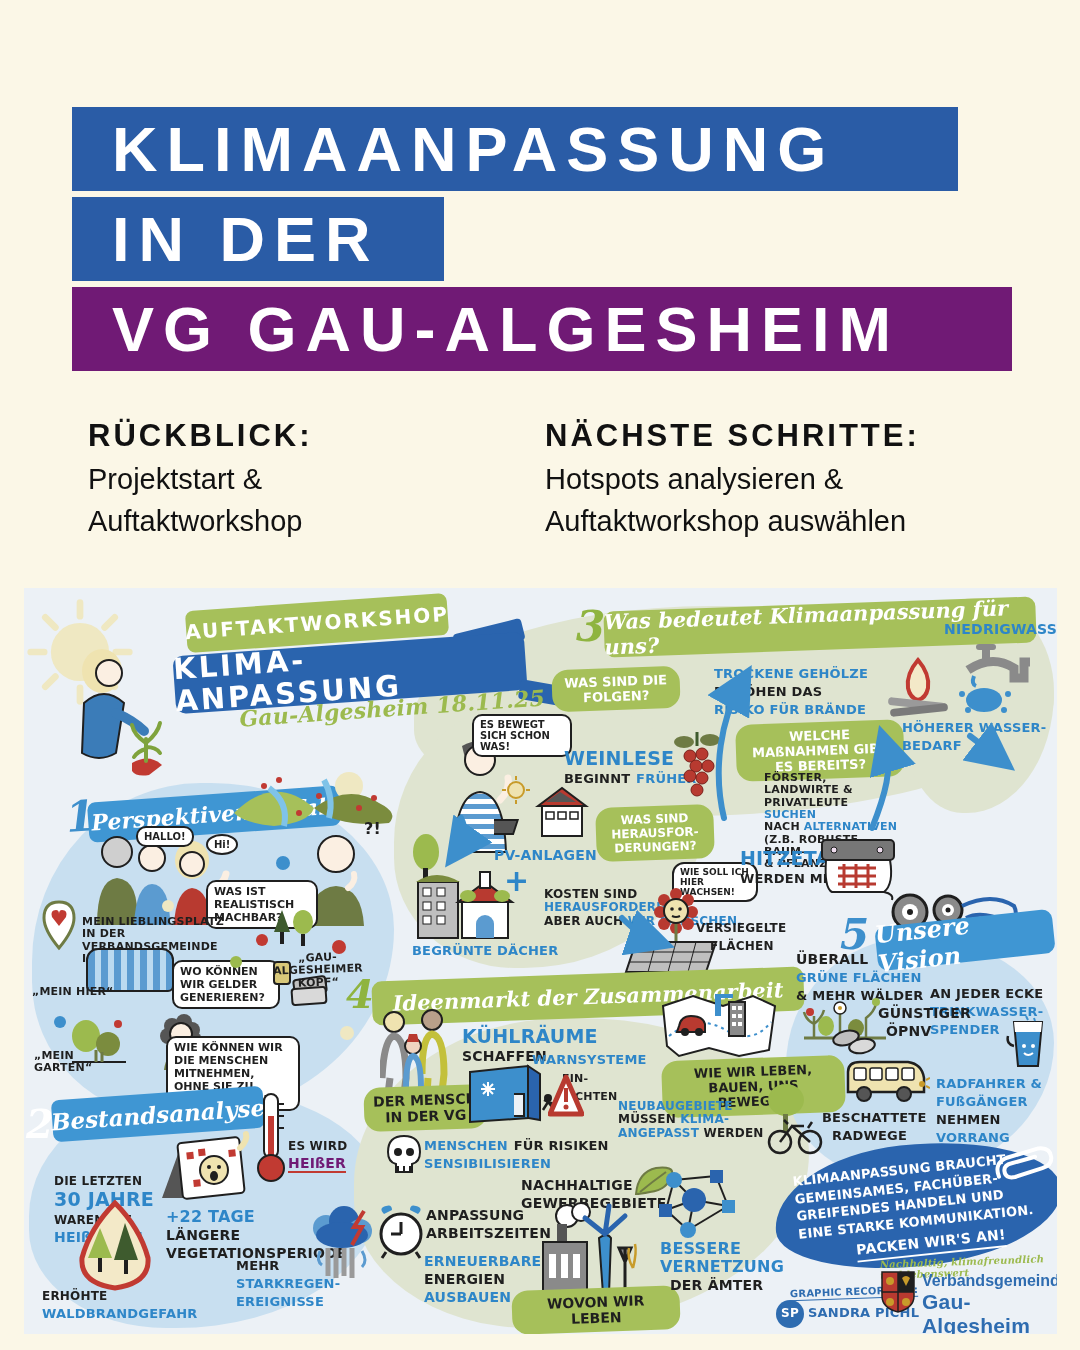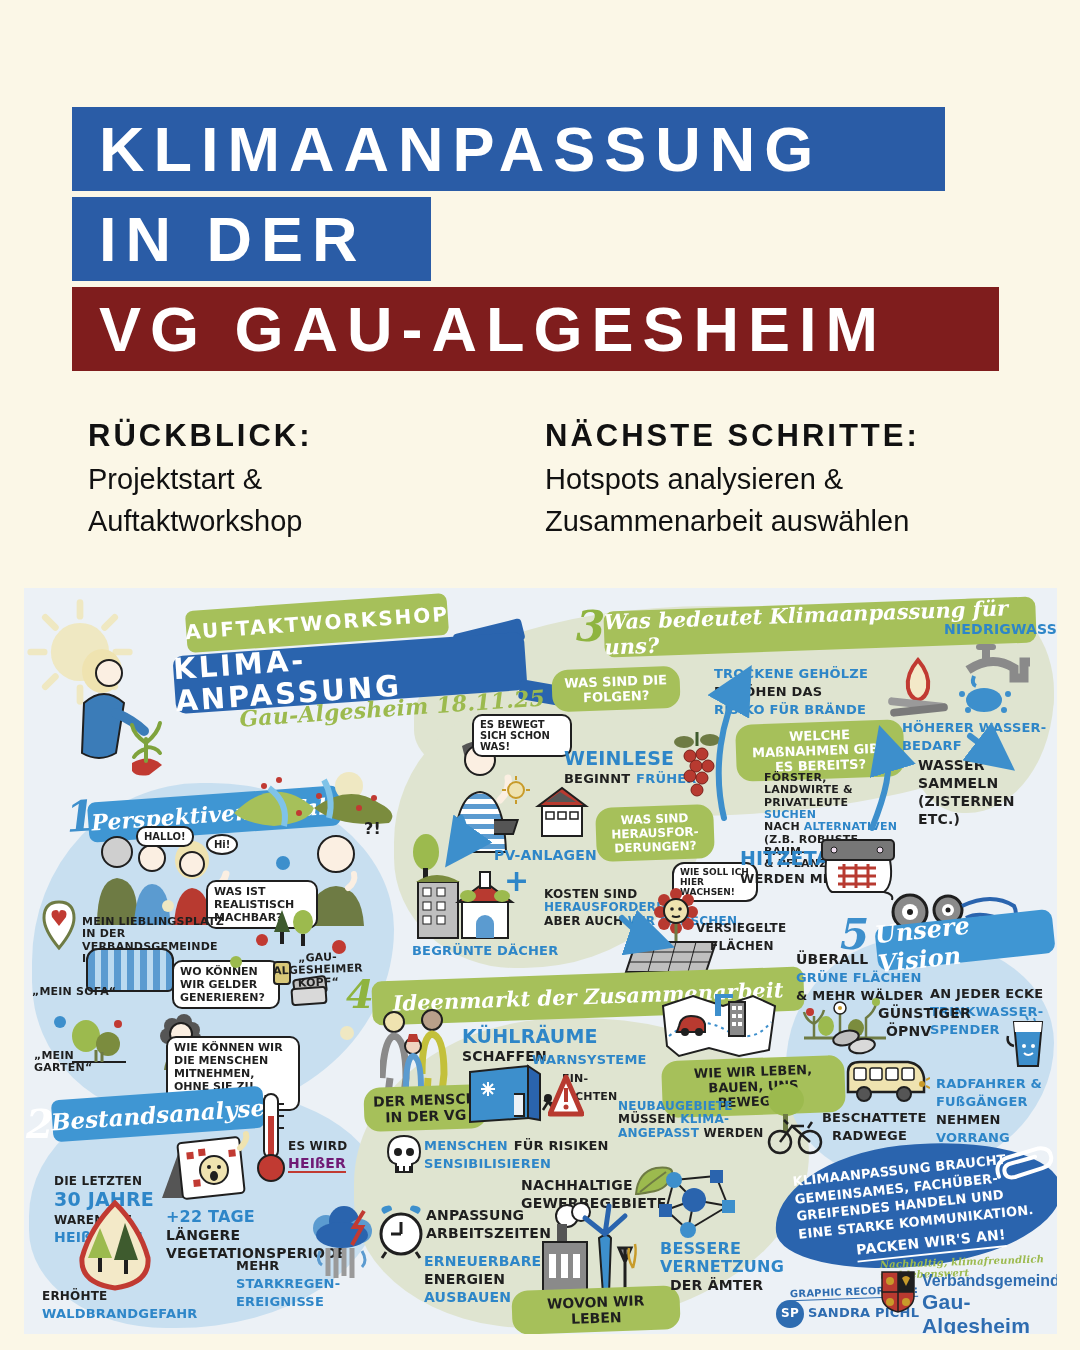--- a/index.html
+++ b/index.html
@@ -1,23 +1,23 @@
 <!DOCTYPE html>
 <html><head>
 <meta charset="utf-8">
 <style>
   html,body{margin:0;padding:0}
   body{width:1080px;height:1350px;position:relative;background:#FBF7E7;overflow:hidden;
        font-family:"Liberation Sans",sans-serif}
   .abs{position:absolute}
   
   .bar{position:absolute;color:#fff;font-weight:bold;display:flex;align-items:center;
-       padding-left:27px;letter-spacing:9px;font-size:63px;font-family:"Liberation Sans",sans-serif}
+       padding-left:40px;letter-spacing:9px;font-size:63px;font-family:"Liberation Sans",sans-serif}
   .bar.dark{background:#2A5CA6}
-  .bar.cyan{background:#7f1d1d}
+  .bar.cyan{background:#701a75}
   .subhead{position:absolute;color:#111;font-weight:bold;font-size:31px;letter-spacing:3px}
   .subtext{position:absolute;color:#111;font-size:29px;line-height:1.45}
   
   #panel{position:absolute;left:24px;top:588px;width:1033px;height:746px;background:#ECF1F6;overflow:hidden}
   .blob{position:absolute;border-radius:48% 52% 60% 40%/55% 45% 58% 42%}
   .lb{background:#C8DFF0}
   .pg{background:#DFE4D0}
   
   .t{position:absolute;font-family:"DejaVu Sans",sans-serif;font-weight:700;line-height:1.12;letter-spacing:.2px}
   .b{color:#2E86C8}.k{color:#1F1F1F}.r{color:#701a75}.w{color:#fff}.gr{color:#9CBA4E}.bl{color:#2E6CB0}
@@ -48,21 +48,21 @@
 <div class="bar cyan" style="left:72px;top:287px;width:900px;height:84px">
     <span>VG GAU-ALGESHEIM</span>
   </div>
 
 <div class="subhead" style="left:88px;top:418px">RÜCKBLICK:</div>
 <div class="subtext" style="left:88px;top:458px">
   <span>Projektstart &amp;</span><br><span>Auftaktworkshop</span>
 </div>
 <div class="subhead" style="left:545px;top:418px">NÄCHSTE SCHRITTE:</div>
 <div class="subtext" style="left:545px;top:458px">
-  <span>Hotspots analysieren &amp;</span><br><span>Zusammenarbeit auswählen</span>
+  <span>Hotspots analysieren &amp;</span><br><span>Auftaktworkshop auswählen</span>
 </div>
 
 <div id="panel">
 
   <div class="blob pg" style="left:390px;top:18px;width:640px;height:210px"></div>
   <div class="blob pg" style="left:370px;top:110px;width:310px;height:270px"></div>
   <div class="blob pg" style="left:880px;top:10px;width:150px;height:215px"></div>
   <div class="blob lb" style="left:8px;top:195px;width:362px;height:335px"></div>
   <div class="blob lb" style="left:5px;top:500px;width:352px;height:240px"></div>
   <div class="blob pg" style="left:330px;top:430px;width:455px;height:310px"></div>
@@ -142,21 +142,21 @@
   <div class="t k f16" style="left:340px;top:232px">?!</div>
   <div class="bub f11" style="left:182px;top:292px;width:96px">WAS IST REALISTISCH MACHBAR?</div>
 
   <svg class="abs" style="left:16px;top:312px" width="38" height="52" viewBox="0 0 38 52">
     <path d="M19 2 Q34 2 34 18 Q34 30 19 48 Q4 30 4 18 Q4 2 19 2Z" fill="#fff" stroke="#6E7B44" stroke-width="3"></path>
     <path d="M19 26 L12 17 Q10 10 16 10 Q19 10 19 14 Q19 10 22 10 Q28 10 26 17Z" fill="#C13A32"></path>
   </svg>
   <div class="t k f11" style="left:58px;top:328px;width:142px">MEIN LIEBLINGSPLATZ IN DER VERBANDSGEMEINDE IST...</div>
 
   <div class="abs" style="left:62px;top:360px;width:84px;height:40px;border:2px solid #1F1F1F;border-radius:12px 12px 6px 6px;background:repeating-linear-gradient(90deg,#5B9BD0 0 7px,#BBDAF0 7px 13px)"></div>
-  <div class="t k f11" style="left:8px;top:398px">„MEIN SOFA“</div>
+  <div class="t k f11" style="left:8px;top:398px">„MEIN HIER“</div>
 
   <div class="bub f11" style="left:148px;top:372px;width:92px">WO KÖNNEN WIR GELDER GENERIEREN?</div>
 
   <svg class="abs" style="left:246px;top:368px" width="60" height="52" viewBox="0 0 60 52">
     <rect x="4" y="6" width="16" height="22" rx="3" fill="#D8C87A" stroke="#1F1F1F" stroke-width="2"></rect>
     <rect x="24" y="22" width="32" height="16" rx="3" fill="#BFBFBF" stroke="#1F1F1F" stroke-width="2" transform="rotate(-8 40 30)"></rect>
     <rect x="22" y="32" width="34" height="16" rx="3" fill="#D9D9D9" stroke="#1F1F1F" stroke-width="2" transform="rotate(-4 39 40)"></rect>
   </svg>
 
   <svg class="abs" style="left:246px;top:318px" width="46" height="48" viewBox="0 0 46 48">
@@ -437,24 +437,20 @@
     <path d="M20 34 q-3 8 2 10" stroke="#3D8FCC" stroke-width="4" fill="none"></path>
     <ellipse cx="30" cy="58" rx="18" ry="12" fill="#3D8FCC"></ellipse>
     <circle cx="8" cy="52" r="3" fill="#3D8FCC"></circle>
       <circle cx="54" cy="52" r="3" fill="#3D8FCC"></circle>
     <circle cx="14" cy="68" r="3" fill="#3D8FCC"></circle>
       <circle cx="50" cy="68" r="3" fill="#3D8FCC"></circle>
   </svg>
   <div class="t" style="left:878px;top:130px">
     <span class="b f13">HÖHERER WASSER-</span><br>
     <span class="b f13">BEDARF</span>
-  </div>
-  <div class="t" style="left:894px;top:168px">
-    <span class="k f14">WASSER SAMMELN</span><br>
-    <span class="k f14">(ZISTERNEN ETC.)</span>
   </div>
 
   <div class="num" style="left:322px;top:382px;font-size:40px;color:#8FB440">4</div>
   <div class="bn green rn2" style="left:348px;top:386px;width:432px;height:44px;border-radius:10px">
     <span style="font-size:21px">Ideenmarkt der Zusammenarbeit</span>
   </div>
 
   <svg class="abs" style="left:356px;top:420px" width="72" height="105" viewBox="0 0 72 105">
     <circle cx="14" cy="14" r="10" fill="#EFE3B0" stroke="#1F1F1F" stroke-width="2"></circle>
     <path d="M2 70 Q4 30 14 28 Q26 30 26 70 L22 102 M6 102 L10 70" stroke="#8A8A8A" stroke-width="7" fill="none"></path>

